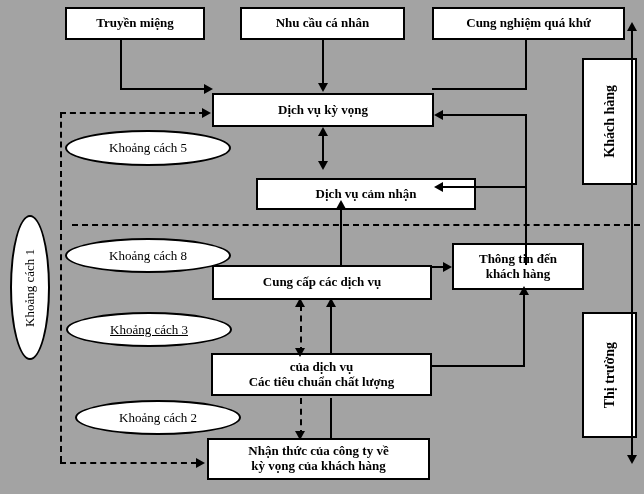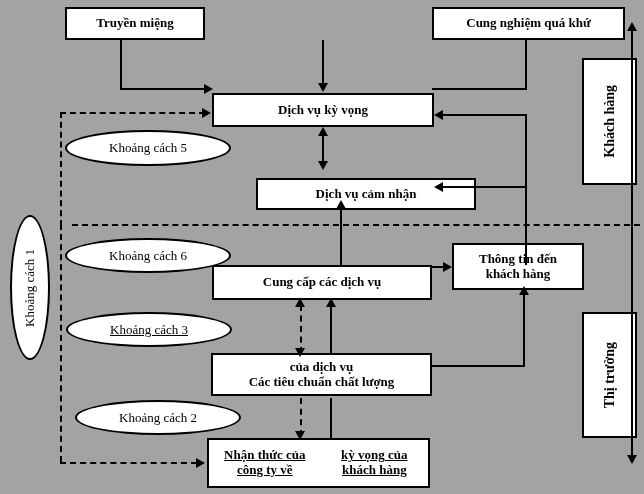--- a/index.html
+++ b/index.html
@@ -80,20 +80,23 @@
 </style>
 </head>
 <body>
 
 <div id="canvas">
 
   <div class="box small" style="left:65px;top:7px;width:140px;height:33px;">
     <span>Truyền miệng</span>
   </div>
 
+  <div class="box small" style="left:240px;top:7px;width:165px;height:33px;">
+    <span>Nhu cầu cá nhân</span>
+  </div>
 
   <div class="box small" style="left:432px;top:7px;width:193px;height:33px;">
     <span>Cung nghiệm quá khứ</span>
   </div>
 
   <div class="box mid" style="left:212px;top:93px;width:222px;height:34px;">
     <span>Dịch vụ kỳ vọng</span>
   </div>
 
   <div class="box mid" style="left:212px;top:178px;width:220px;height:32px;margin-left:44px;">
@@ -102,21 +105,21 @@
 
   <div class="box mid" style="left:212px;top:265px;width:220px;height:35px;">
     <span>Cung cấp các dịch vụ</span>
   </div>
 
   <div class="box mid" style="left:211px;top:353px;width:221px;height:43px;flex-direction:column;">
     <span>của dịch vụ</span>
     <span>Các tiêu chuẩn chất lượng</span>
   </div>
 
-  <div class="box mid" style="left:207px;top:438px;width:223px;height:50px;flex-direction:row;text-decoration:underline;">
+  <div class="box mid" style="left:207px;top:438px;width:223px;height:42px;flex-direction:column;">
     <span>Nhận thức của công ty về</span>
     <span>kỳ vọng của khách hàng</span>
   </div>
 
   <div class="box small" style="left:452px;top:243px;width:132px;height:47px;flex-direction:column;">
     <span>Thông tin đến</span>
     <span>khách hàng</span>
   </div>
 
   <div class="vbox" style="left:582px;top:58px;width:55px;height:127px;">
@@ -129,21 +132,21 @@
 
   <div class="ell vert" style="left:10px;top:215px;width:40px;height:145px;">
     <span>Khoảng cách 1</span>
   </div>
 
   <div class="ell" style="left:65px;top:130px;width:166px;height:36px;">
     <span>Khoảng cách 5</span>
   </div>
 
   <div class="ell" style="left:65px;top:238px;width:166px;height:35px;">
-    <span>Khoảng cách 6</span>
+    <span>Khoảng cách 8</span>
   </div>
 
   <div class="ell" style="left:66px;top:312px;width:166px;height:35px;text-decoration:underline;">
     <span>Khoảng cách 3</span>
   </div>
 
   <div class="ell" style="left:75px;top:400px;width:166px;height:35px;">
     <span>Khoảng cách 2</span>
   </div>
 

